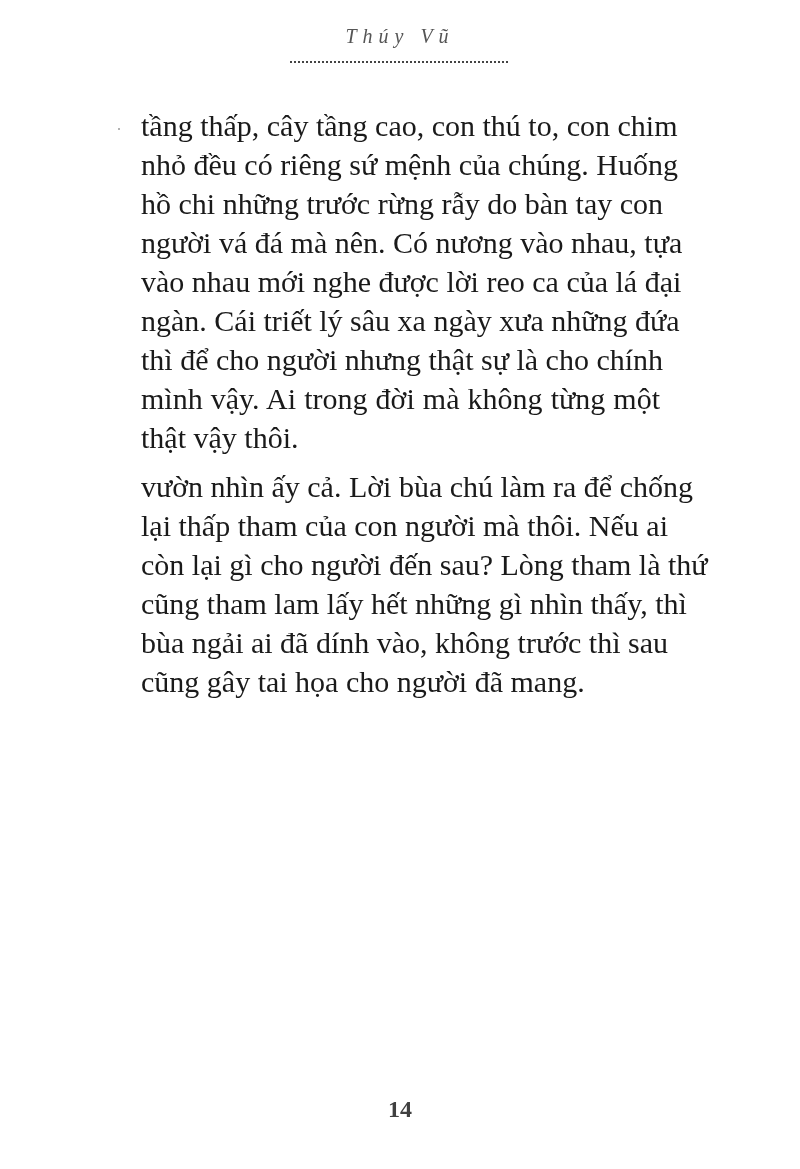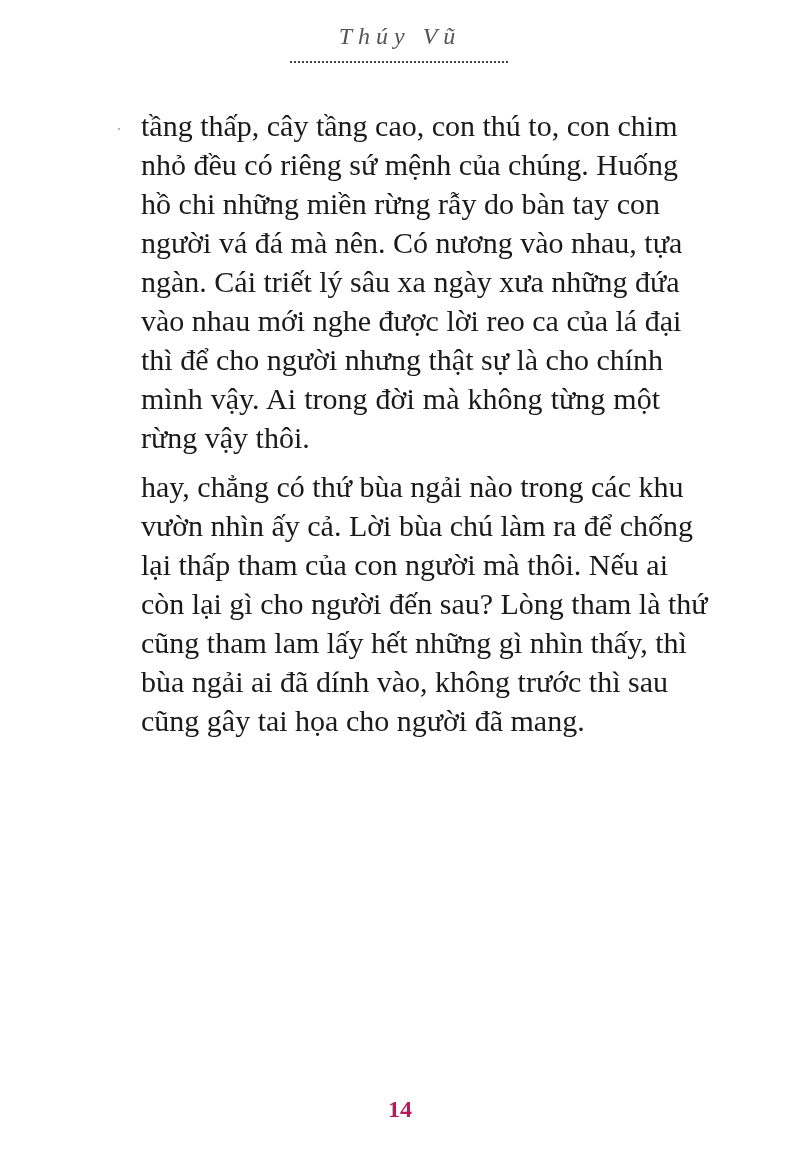--- a/index.html
+++ b/index.html
@@ -18,21 +18,21 @@
   .running-header {
     position: absolute;
     top: 18px;
     left: 0;
     width: 800px;
     text-align: center;
   }
   .running-header .author {
     font-family: "Liberation Serif", "DejaVu Serif", serif;
     font-style: italic;
-    font-size: 24px;
+    font-size: 20px;
     color: #555;
     letter-spacing: 6px;
     line-height: 36px;
     margin-top: 39px;
   }
   .running-header .rule {
     position: absolute;
     left: 290px;
     top: 43px;
     width: 218px;
@@ -69,21 +69,21 @@
   }
   .page-number {
     position: absolute;
     top: 1096px;
     left: 0;
     width: 800px;
     text-align: center;
     font-family: "Liberation Serif", "DejaVu Serif", serif;
     font-size: 24px;
     font-weight: bold;
-    color: #be185d;
+    color: #404040;
   }
   .speck {
     position: absolute;
     left: 118px;
     top: 128px;
     width: 2px;
     height: 2px;
     background: #999;
     border-radius: 1px;
   }
@@ -95,30 +95,29 @@
   <span class="author">Thúy Vũ</span>
   <div class="rule"></div>
 </div>
 
 <div class="speck"></div>
 
 <div class="page-body">
   <p class="paragraph">
     <span class="line">tầng thấp, cây tầng cao, con thú to, con chim</span>
     <span class="line">nhỏ đều có riêng sứ mệnh của chúng. Huống</span>
-    <span class="line">hồ chi những miền rừng rẫy do bàn tay con</span>
+    <span class="line">hồ chi những trước rừng rẫy do bàn tay con</span>
     <span class="line">người vá đá mà nên. Có nương vào nhau, tựa</span>
+    <span class="line">vào nhau mới nghe được lời reo ca của lá đại</span>
     <span class="line">ngàn. Cái triết lý sâu xa ngày xưa những đứa</span>
-    <span class="line">vào nhau mới nghe được lời reo ca của lá đại</span>
     <span class="line">thì để cho người nhưng thật sự là cho chính</span>
     <span class="line">mình vậy. Ai trong đời mà không từng một</span>
-    <span class="line last">rừng vậy thôi.</span>
+    <span class="line last">thật vậy thôi.</span>
   </p>
   <p class="paragraph">
-    <span class="line">hay, chẳng có thứ bùa ngải nào trong các khu</span>
     <span class="line">vườn nhìn ấy cả. Lời bùa chú làm ra để chống</span>
     <span class="line">lại thấp tham của con người mà thôi. Nếu ai</span>
     <span class="line">còn lại gì cho người đến sau? Lòng tham là thứ</span>
     <span class="line">cũng tham lam lấy hết những gì nhìn thấy, thì</span>
     <span class="line">bùa ngải ai đã dính vào, không trước thì sau</span>
     <span class="line last">cũng gây tai họa cho người đã mang.</span>
   </p>
 </div>
 
 <div class="page-number">14</div>

